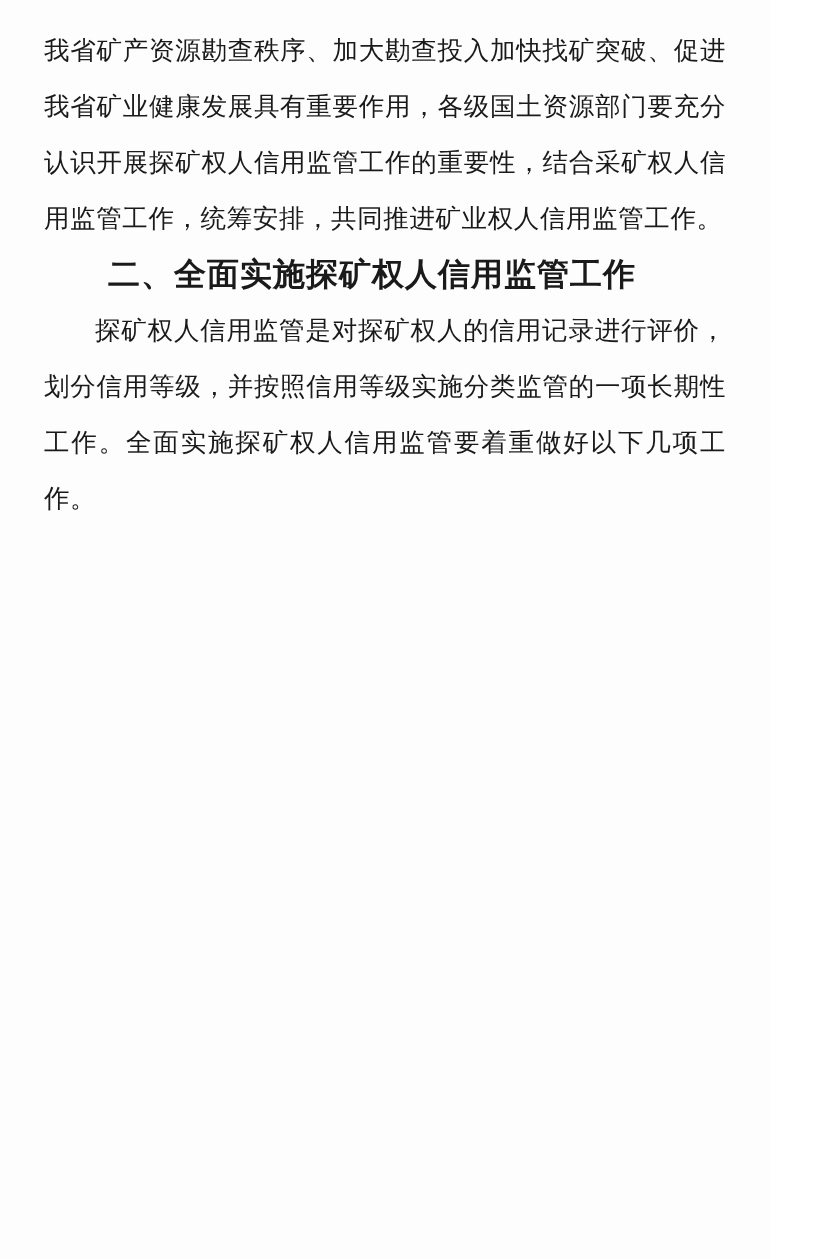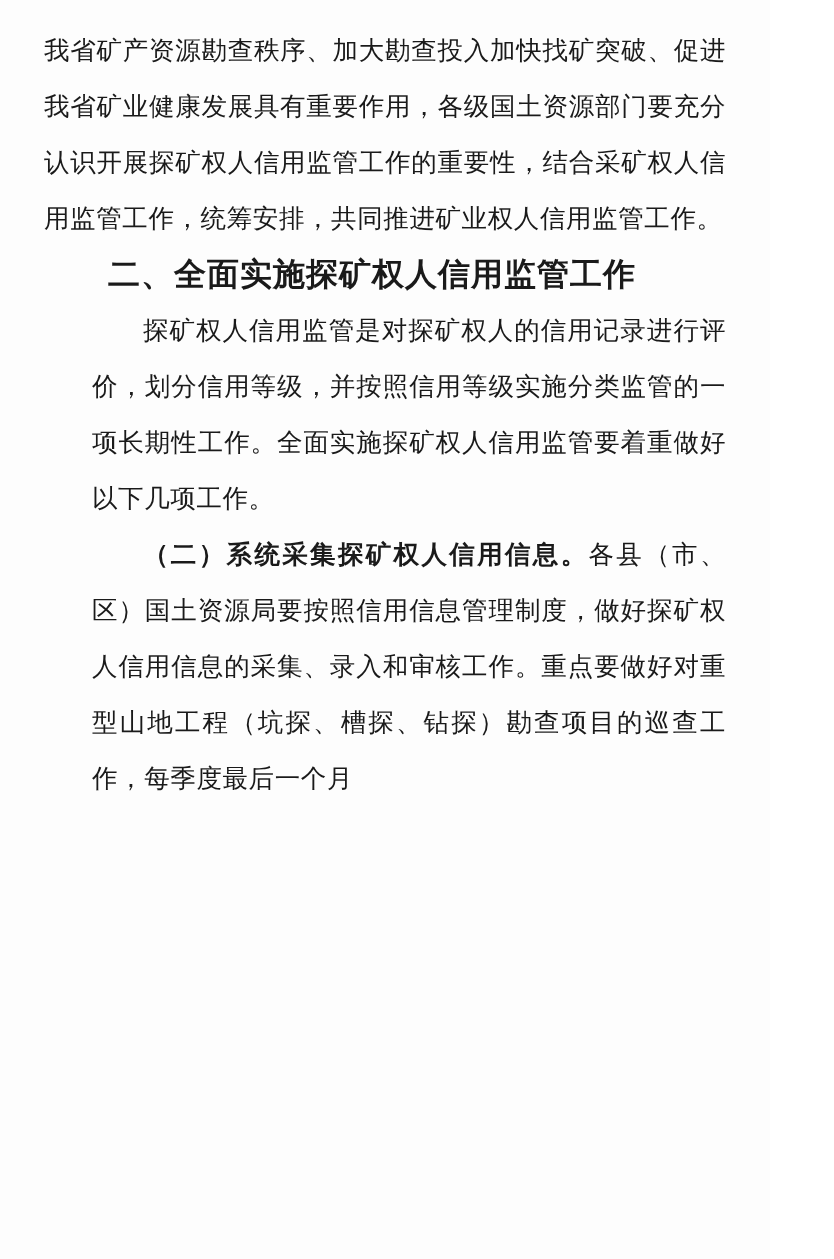--- a/index.html
+++ b/index.html
@@ -27,21 +27,20 @@
     line-height: 56px;
     letter-spacing: 0.6px;
     text-align: justify;
     text-justify: inter-ideograph;
   }
   p {
     margin: 0;
   }
   .para {
     text-indent: 2em;
-    margin-left: 48px;
   }
   .flush {
     text-indent: 0;
   }
   .heading {
     text-indent: 2em;
     font-weight: bold;
     font-family: "DejaVu Sans", "Liberation Sans", sans-serif;
     font-size: 32px;
     letter-spacing: 1px;
@@ -57,16 +56,15 @@
 <div class="page">
   <div class="doc-body">
 
     <p class="flush">我省矿产资源勘查秩序、加大勘查投入加快找矿突破、促进我省矿业健康发展具有重要作用，各级国土资源部门要充分认识开展探矿权人信用监管工作的重要性，结合采矿权人信用监管工作，统筹安排，共同推进矿业权人信用监管工作。</p>
 
     <p class="heading">二、全面实施探矿权人信用监管工作</p>
 
     <p class="para">探矿权人信用监管是对探矿权人的信用记录进行评价，划分信用等级，并按照信用等级实施分类监管的一项长期性工作。全面实施探矿权人信用监管要着重做好以下几项工作。</p>
 
 
-    <p class="para"><span class="lead">（二）系统采集探矿权人信用信息。</span><span>各县（市、区）国土资源局要按照信用信息管理制度，做好探矿权人信用信息的采集、录入和审核工作。重点要做好对重型山地工程（坑探、槽探、钻探）勘查项目的巡查工作，每季度最后一个月</span></p>
 
   </div>
 </div>
 
 </body></html>

